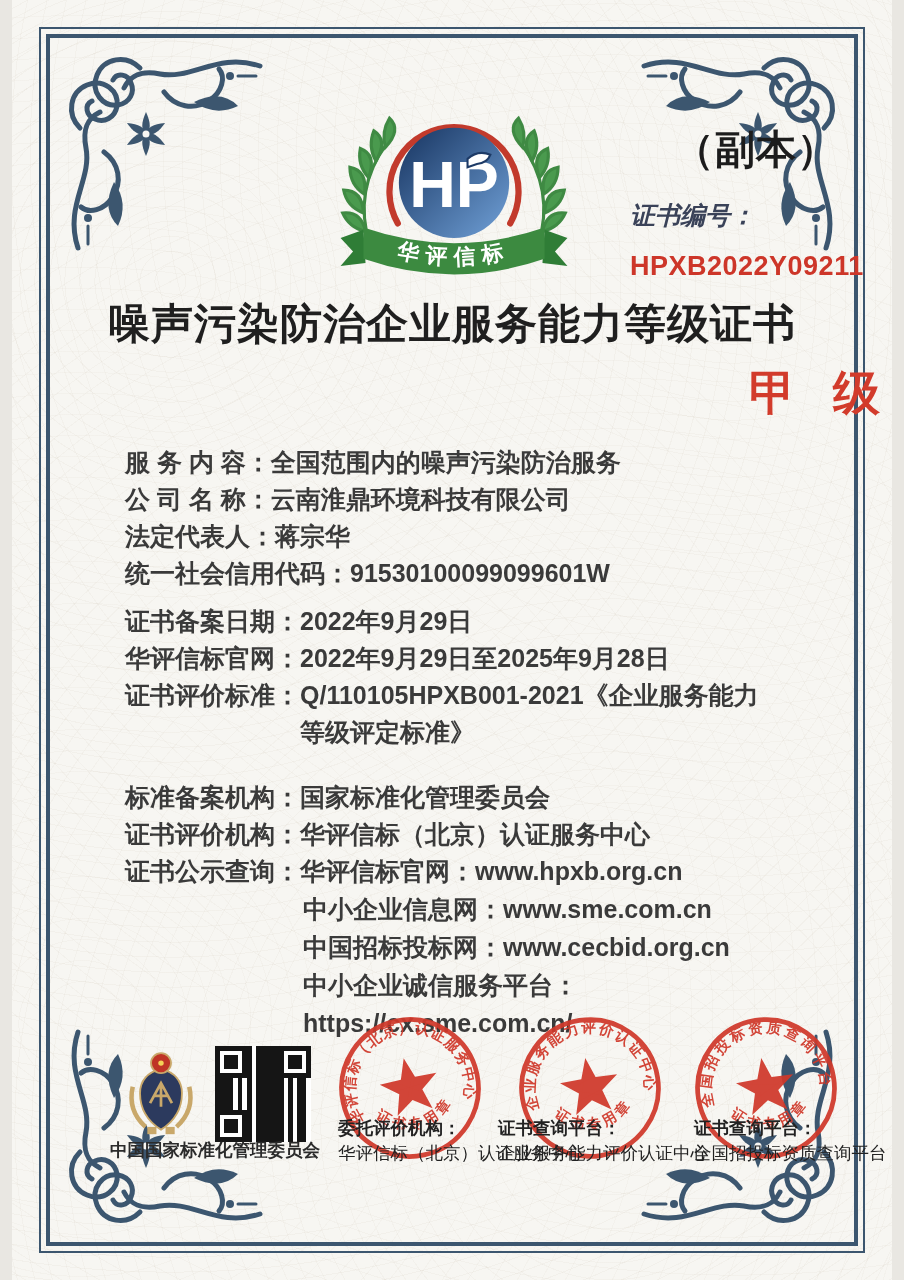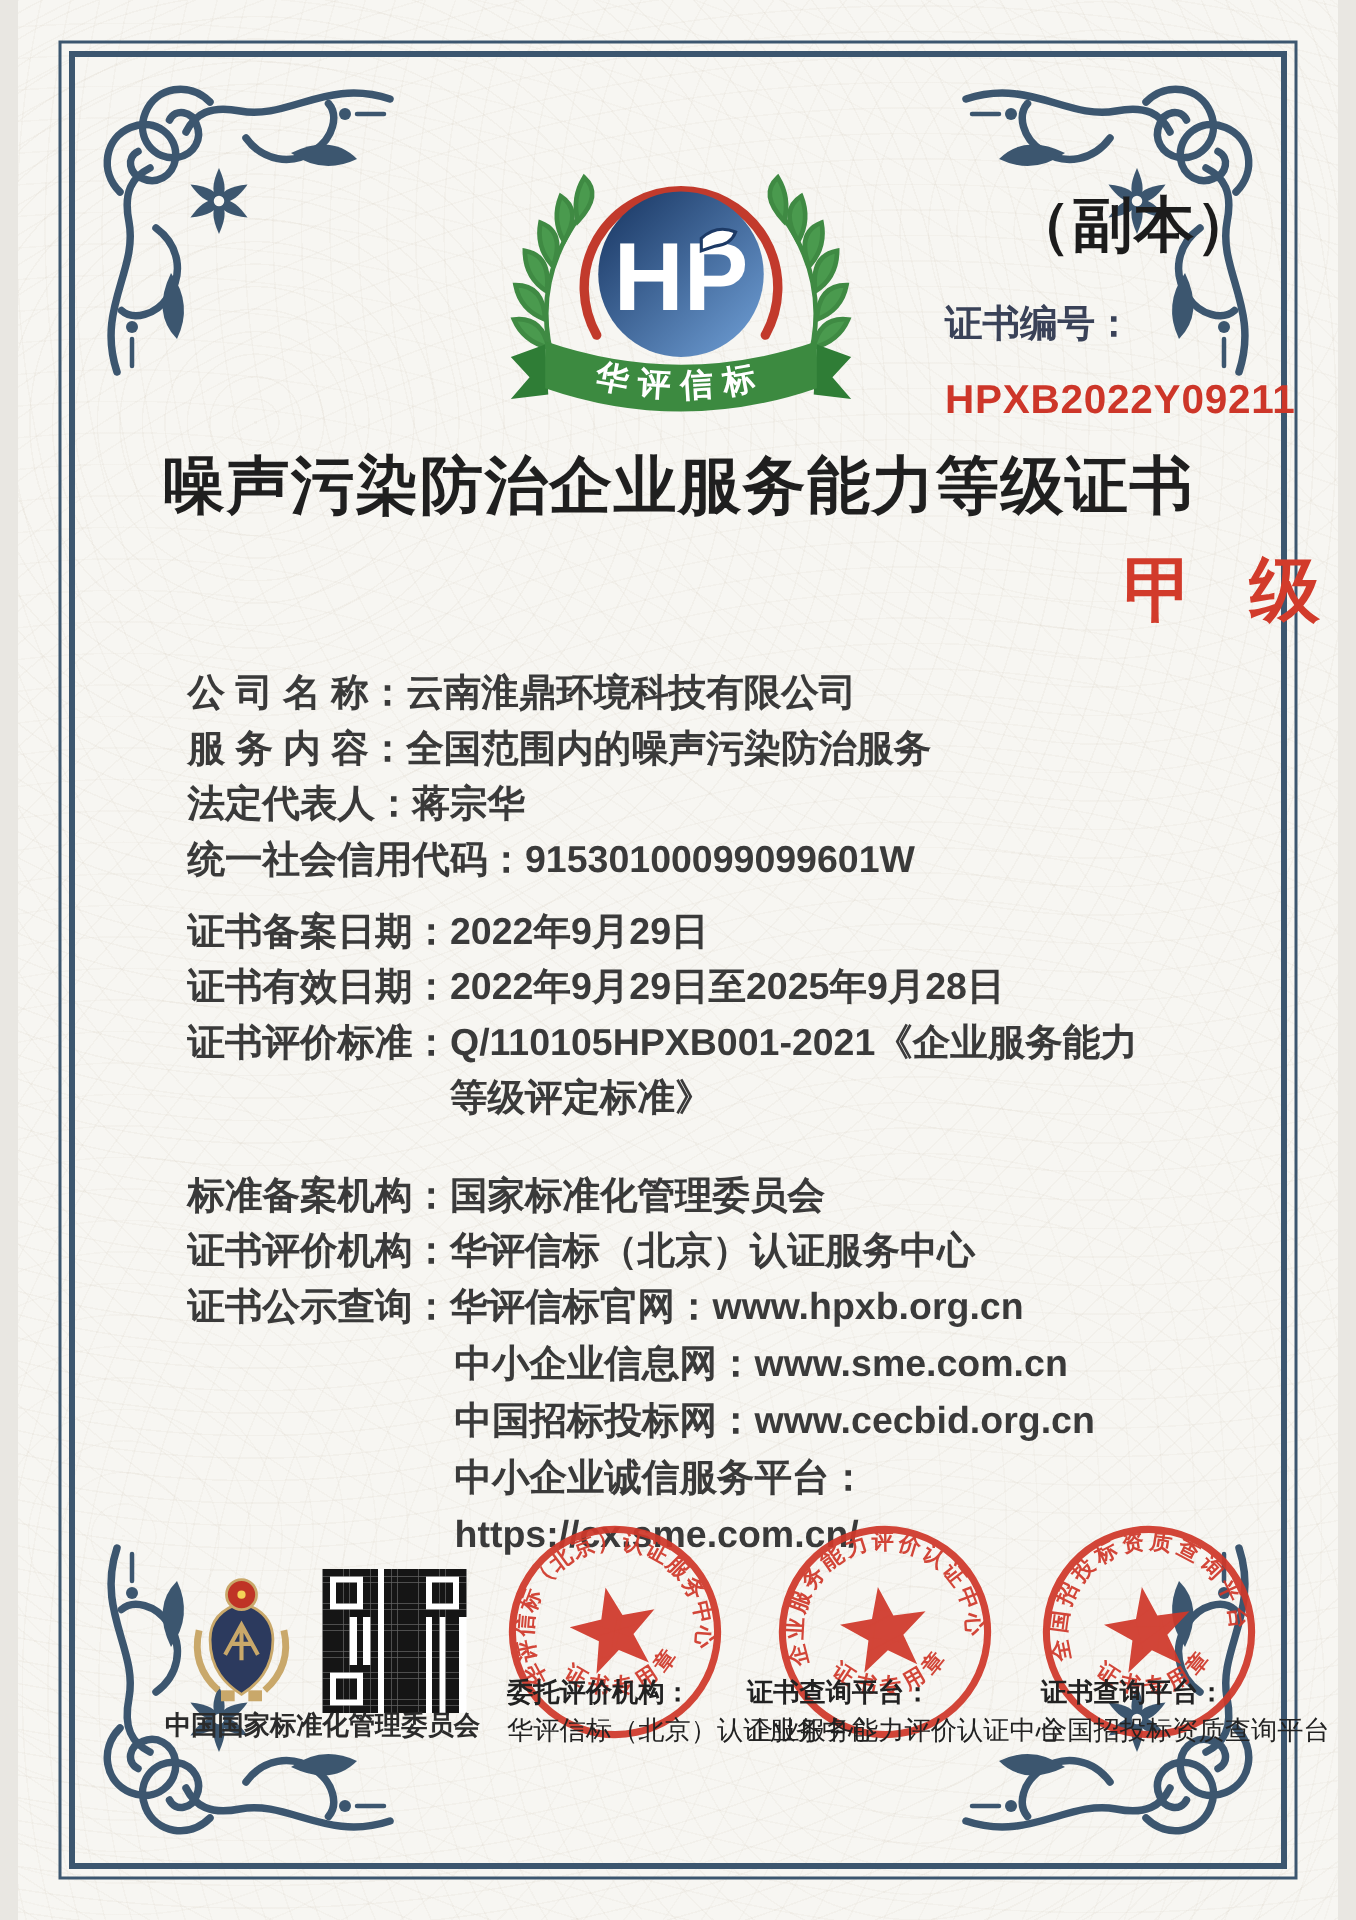--- a/index.html
+++ b/index.html
@@ -18,21 +18,21 @@
   .frame-inner{position:absolute;left:34px;top:34px;right:34px;bottom:34px;border:4px solid #3c566f;pointer-events:none;}
   .corner{position:absolute;width:225px;height:225px;}
   .corner.tl{left:30px;top:30px;}
   .corner.tr{right:30px;top:30px;transform:scaleX(-1);}
   .corner.bl{left:30px;bottom:30px;transform:scaleY(-1);}
   .corner.br{right:30px;bottom:30px;transform:scale(-1,-1);}
   
   .logo{position:absolute;left:322px;top:86px;}
   .head-right{position:absolute;left:618px;top:122px;}
   .copy-label{font-size:40px;font-weight:700;color:#1c1c1c;letter-spacing:1px;margin-left:44px;}
-  .certno-label{margin-top:22px;font-size:25px;font-weight:700;color:#3a4258;}
+  .certno-label{margin-top:22px;font-size:25px;font-weight:700;color:#3a4258;font-style:italic;}
   .certno-value{margin-top:19px;font-size:27px;font-weight:700;color:#cd3629;letter-spacing:.5px;}
   
   .title{position:absolute;left:0;right:0;top:296px;text-align:center;font-size:42px;font-weight:800;color:#1f1f1f;letter-spacing:1px;}
   .grade{position:absolute;left:0;right:0;top:362px;text-align:right;font-size:47px;font-weight:800;color:#d23b2b;letter-spacing:12px;}
   
   .content{position:absolute;left:113px;top:444px;width:690px;font-size:25px;font-weight:600;color:#3a3a3a;}
   .row{display:flex;line-height:37px;}
   .row .lab{white-space:nowrap;}
   .row .val{flex:0 1 auto;}
   .row .val.wrapcol{max-width:478px;}
@@ -156,43 +156,43 @@
     <div class="copy-label">（副本）</div>
     <div class="certno-label">证书编号：</div>
     <div class="certno-value">HPXB2022Y09211</div>
   </div>
 
   <div class="title">噪声污染防治企业服务能力等级证书</div>
   <div class="grade">甲 级</div>
 
   <div class="content">
     <div class="row">
+        <span class="lab">服 务 内 容：</span>
+        <span class="val">全国范围内的噪声污染防治服务</span>
+      </div>
+    <div class="row">
         <span class="lab">公 司 名 称：</span>
         <span class="val">云南淮鼎环境科技有限公司</span>
       </div>
     <div class="row">
-        <span class="lab">服 务 内 容：</span>
-        <span class="val">全国范围内的噪声污染防治服务</span>
-      </div>
-    <div class="row">
         <span class="lab">法定代表人：</span>
         <span class="val">蒋宗华</span>
       </div>
     <div class="row">
         <span class="lab">统一社会信用代码：</span>
         <span class="val">91530100099099601W</span>
       </div>
 
     <div class="blk2"></div>
     <div class="row">
         <span class="lab">证书备案日期：</span>
         <span class="val">2022年9月29日</span>
       </div>
     <div class="row">
-        <span class="lab">证书有效日期：</span>
+        <span class="lab">华评信标官网：</span>
         <span class="val">2022年9月29日至2025年9月28日</span>
       </div>
     <div class="row">
         <span class="lab">证书评价标准：</span>
         <span class="val wrapcol">Q/110105HPXB001-2021《企业服务能力等级评定标准》</span>
       </div>
 
     <div class="blk3"></div>
     <div class="row">
         <span class="lab">标准备案机构：</span>

